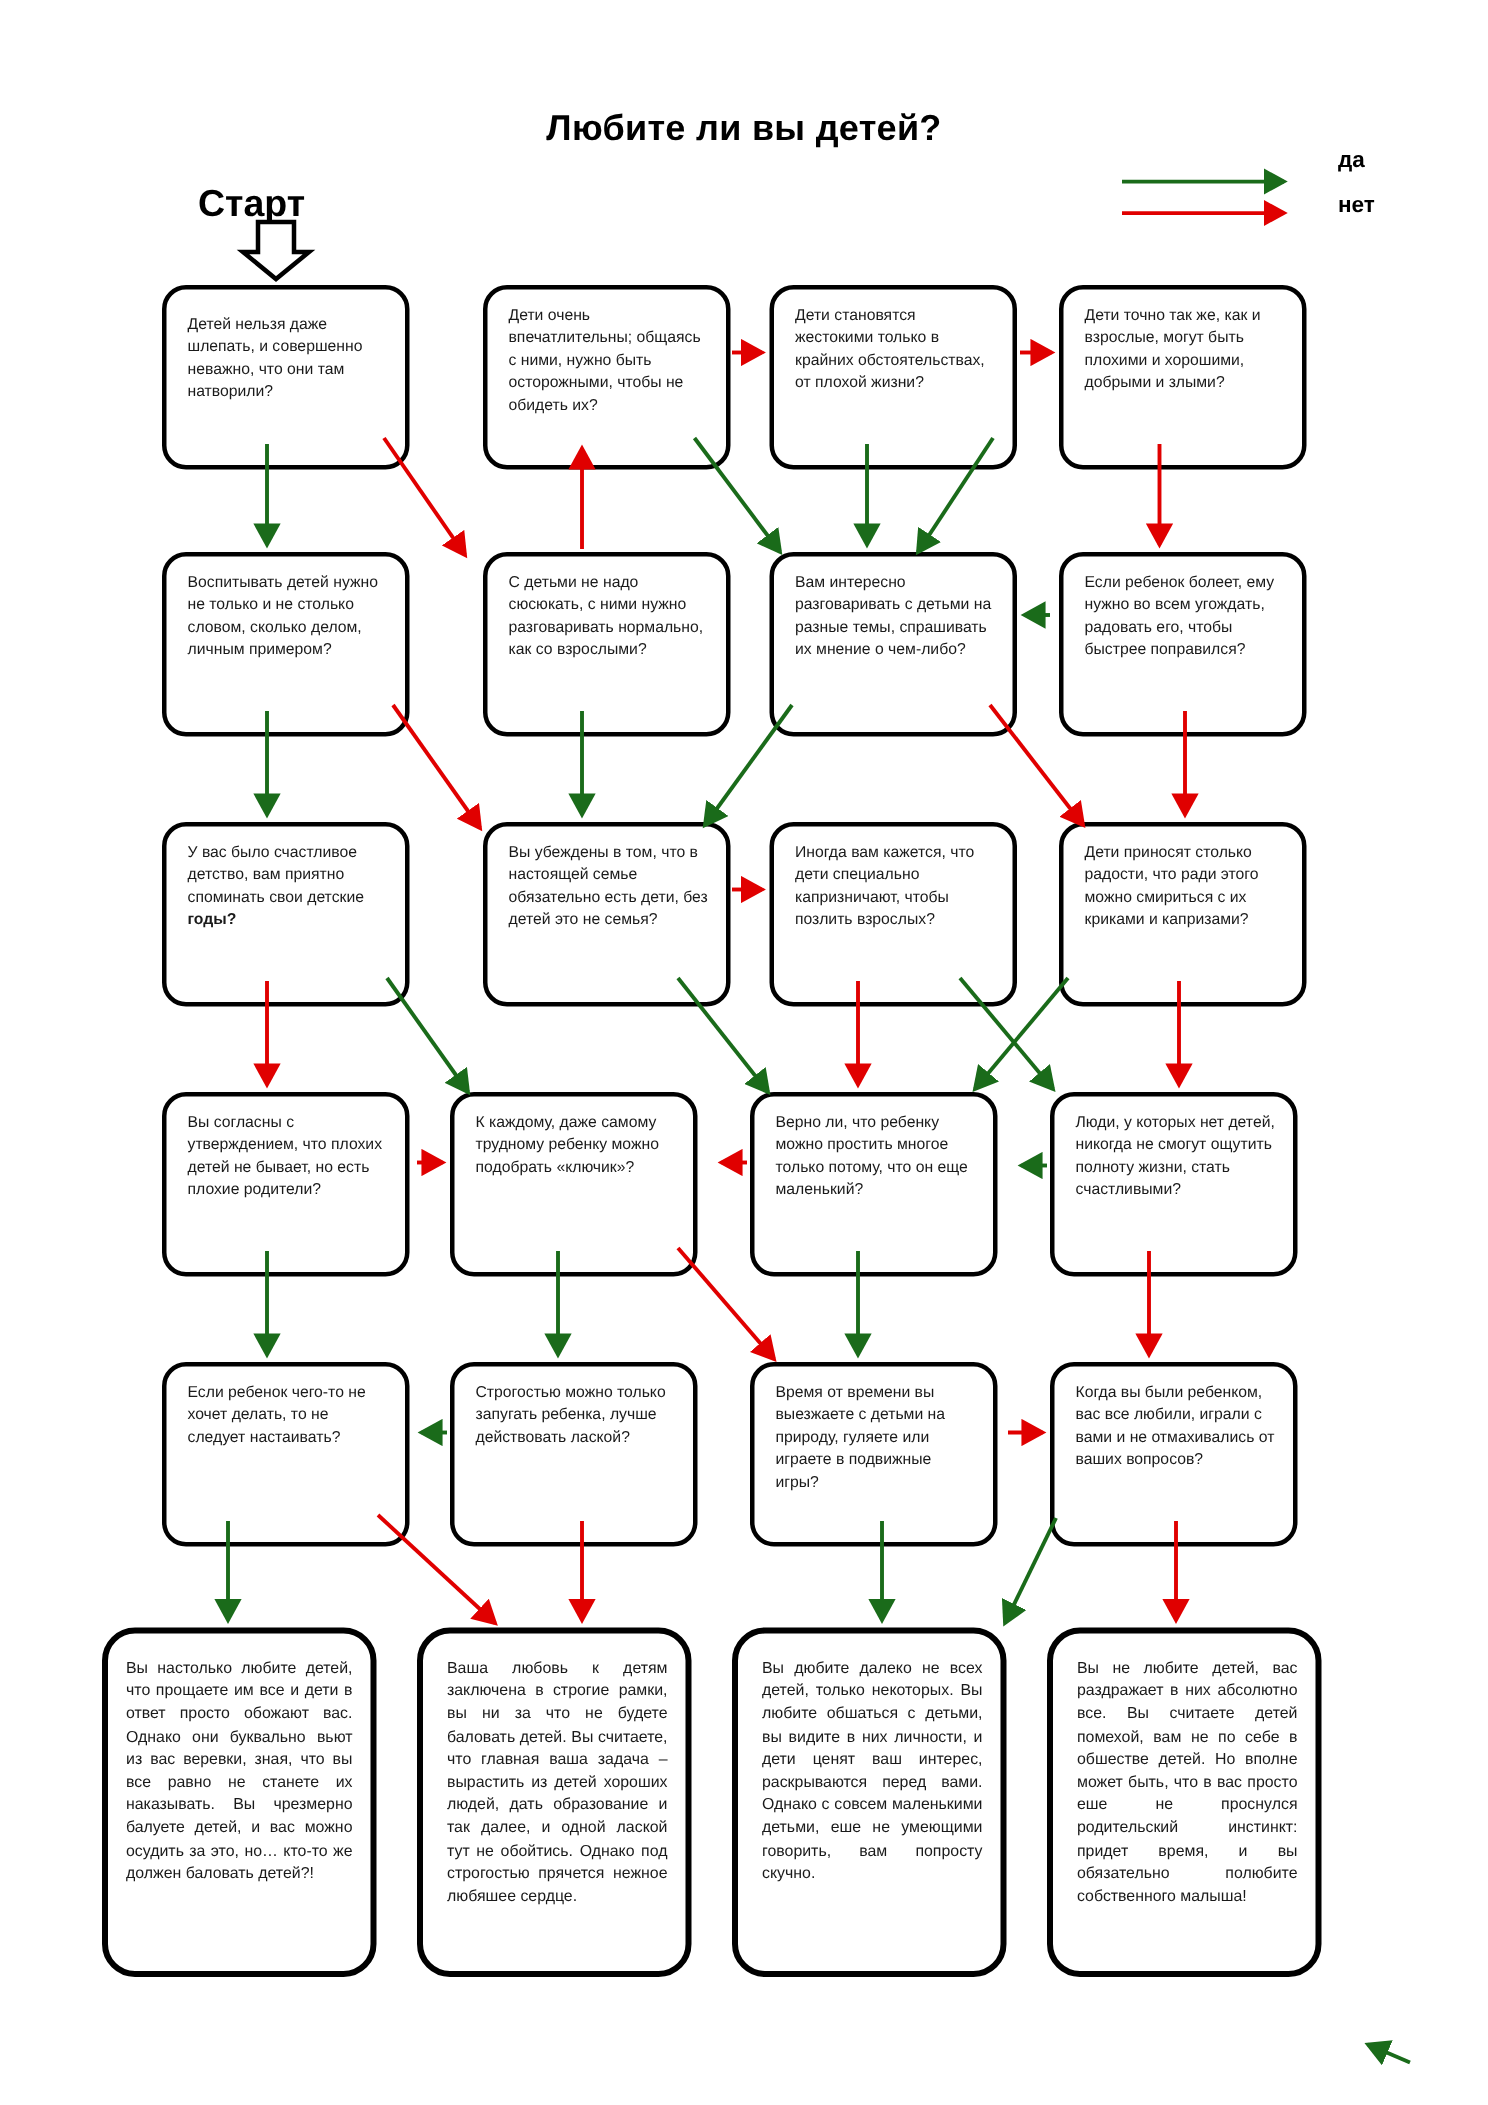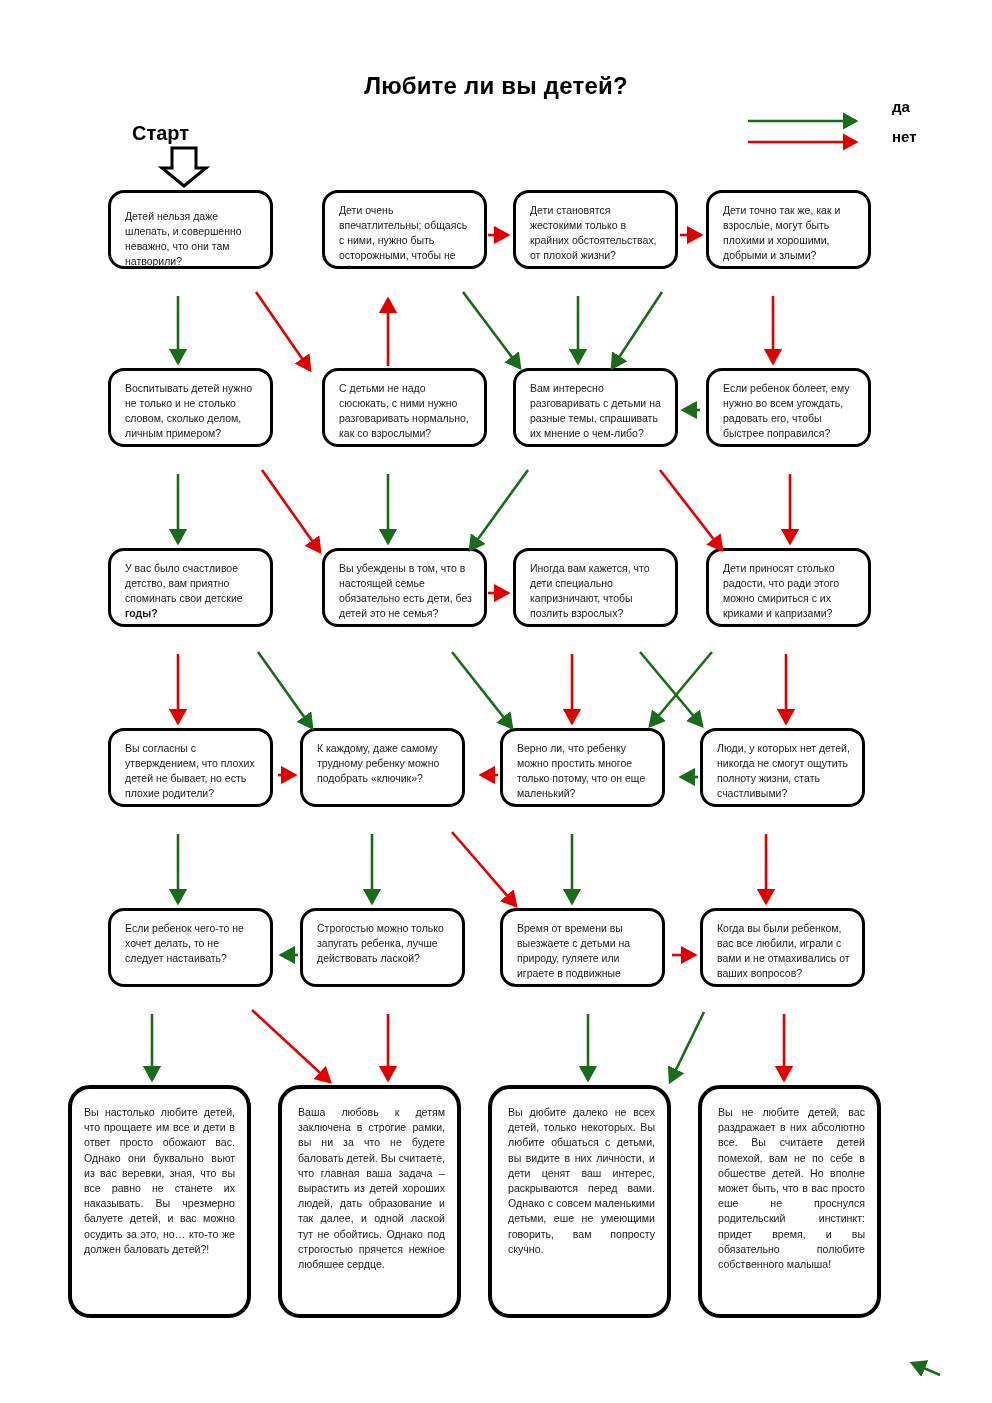--- a/index.html
+++ b/index.html
@@ -28,21 +28,21 @@
     text-align: center;
     font-size: 24px;
     font-weight: bold;
     color: #000000;
     letter-spacing: 0.2px;
   }
   .start-label {
     position: absolute;
     left: 132px;
     top: 122px;
-    font-size: 20px;
+    font-size: 25px;
     font-weight: bold;
     color: #000000;
   }
   .legend {
     position: absolute;
     left: 742px;
     top: 98px;
     width: 200px;
     height: 64px;
   }
@@ -65,21 +65,21 @@
   }
   .node .node-text {
     display: block;
     font-size: 10.5px;
     line-height: 15px;
     color: #1a1a1a;
     white-space: pre-line;
   }
   .q-node {
     width: 165px;
-    height: 79px;
+    height: 123px;
     padding: 16px 10px 8px 14px;
   }
   .q-node.tall-pad { padding-top: 10px; }
   .q-node.mid-pad  { padding-top: 10px; }
   .r-node {
     width: 183px;
     height: 233px;
     border-width: 4px;
     border-radius: 22px;
     padding: 16px 12px 8px 16px;

